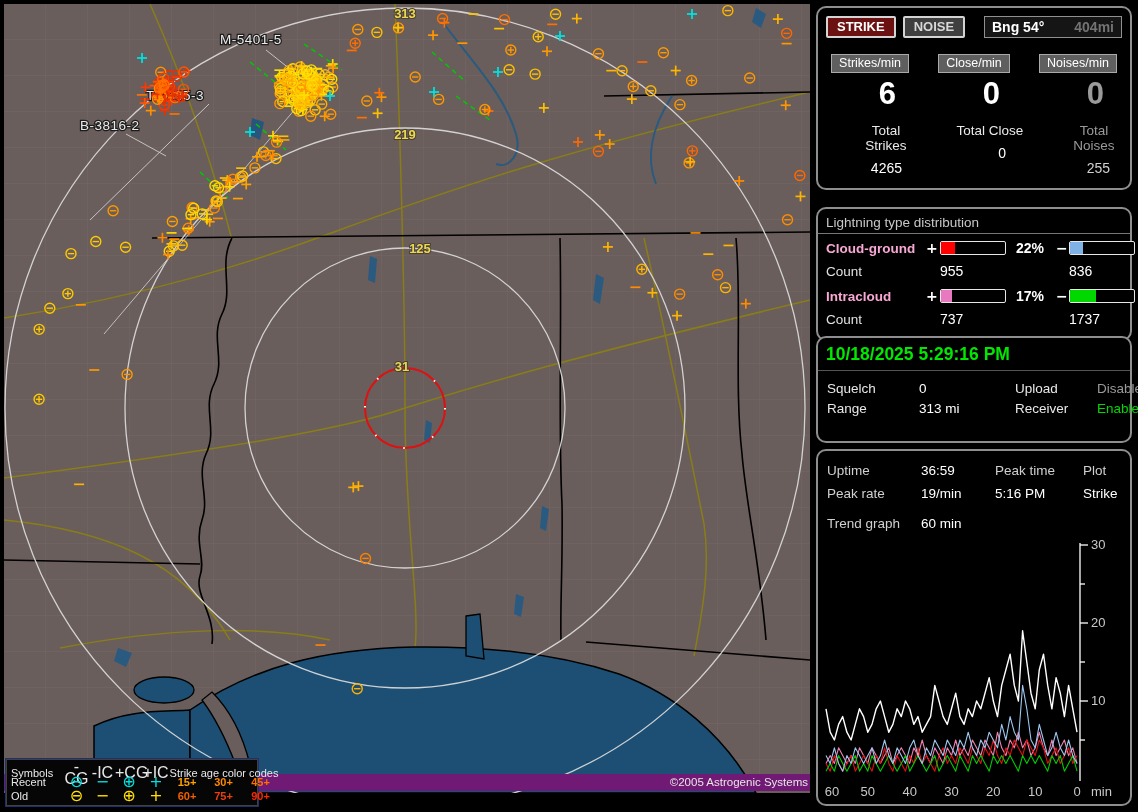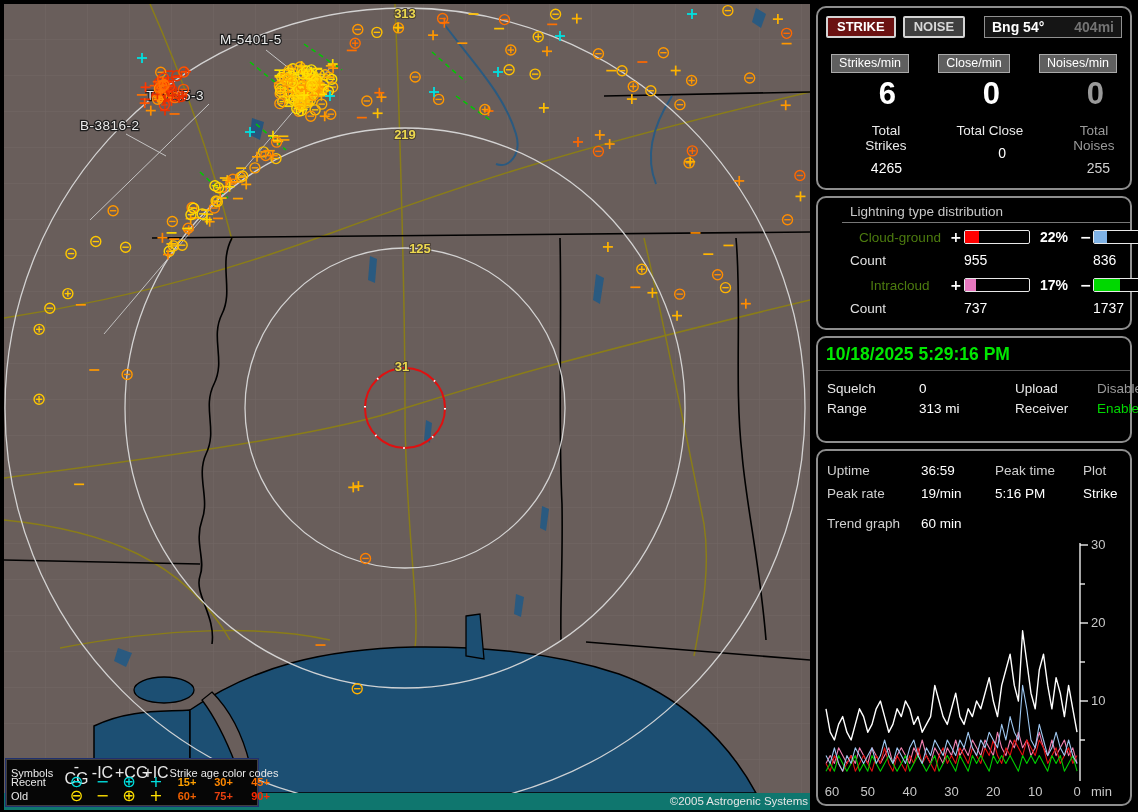--- a/index.html
+++ b/index.html
@@ -1,34 +1,34 @@
 <!DOCTYPE html>
 <html><head>
 <meta charset="utf-8">
 <style>
   html,body{margin:0;padding:0;background:#000;}
   #app{position:relative;width:1138px;height:812px;background:#000;overflow:hidden;
        font-family:"Liberation Sans",sans-serif;-webkit-font-smoothing:antialiased;}
   
   #map-wrap{position:absolute;left:4px;top:4px;width:806px;height:789px;background:#695e5b;}
   #map-svg{display:block;width:806px;height:789px;}
-  #copyright{position:absolute;left:4px;top:793px;width:806px;height:17px;background:#0f766e;
+  #copyright{position:absolute;left:4px;top:774px;width:806px;height:17px;background:#701a75;
              color:#e6e6e6;font-size:11.5px;text-align:right;line-height:16px;padding-right:2px;box-sizing:border-box;}
   
   #legend{position:absolute;left:6px;top:759px;width:252px;background:#060606;border:1px solid #404040;
           box-shadow:0 0 0 1px #20306e;z-index:6;padding:1px 4px 2px 4px;box-sizing:border-box;}
   #legend .lrow{display:grid;grid-template-columns:52px 27px 25px 28px 26px 36px 37px 37px;align-items:center;height:14px;}
   #legend .lh{color:#e8e8e8;font-size:11px;}
   #legend .lagehead{grid-column:6/9;text-align:center;}
   #legend .lsym{font-family:"DejaVu Sans",sans-serif;font-size:16px;text-align:center;line-height:12px;}
   #legend .lage{font-size:11px;font-weight:bold;text-align:center;}
   
   .panel{position:absolute;background:#000;border:2px solid #8e8e8e;border-radius:10px;box-sizing:border-box;}
   #p-counters{left:816px;top:6px;width:316px;height:184px;}
-  #p-dist{left:816px;top:196px;width:316px;height:134px;padding-left:24px;}
+  #p-dist{left:816px;top:207px;width:316px;height:134px;}
   #p-status{left:816px;top:336px;width:316px;height:107px;}
   #p-stats{left:816px;top:449px;width:316px;height:357px;}
   .row1{display:flex;align-items:center;gap:7px;padding:8px 8px 0 8px;}
   .btn{font-size:13px;font-weight:bold;padding:1px 9px 2px 9px;border:2px solid #d4d4d4;background:#3f3f3f;
        color:#d8d8d8;border-radius:2px;font-family:"Liberation Sans",sans-serif;cursor:pointer;}
   .btn.strike{background:#6b1111;color:#fff;}
   .bng{margin-left:auto;display:flex;justify-content:space-between;align-items:center;width:122px;
        background:#151515;border:1px solid #909090;padding:2px 7px;font-weight:bold;font-size:14px;color:#fff;}
   .bng .dist{color:#737373;}
   #counter-cols{display:grid;grid-template-columns:repeat(3,1fr);margin-top:15px;}
@@ -36,21 +36,21 @@
   .chip{display:inline-block;background:#5f5f5f;color:#fff;border:1px solid #aaa;font-size:12.5px;padding:1px 7px 2px 7px;}
   .rate{font-size:31px;font-weight:bold;color:#fff;text-align:right;padding-right:26px;margin-top:3px;}
   .tlabel{font-size:13.5px;color:#eaeaea;text-align:center;margin-top:11px;margin-left:32px;}
   .tvalue{font-size:14px;color:#fff;text-align:right;padding-right:20px;margin-top:7px;}
   .muted{color:#9a9a9a !important;}
   .halfmuted{color:#cfcfcf !important;}
   .green{color:#00d800 !important;}
   .ptitle{color:#c8c8c8;font-size:13.5px;padding:6px 8px 3px 8px;border-bottom:1px solid #777;}
   .drow{display:grid;grid-template-columns:100px 14px 70px 46px 13px 70px 1fr;align-items:center;
         padding:0 8px;height:24px;margin-top:2px;}
-  .dname{font-weight:normal;font-size:13.5px;color:#4d7c0f;text-align:center;}
+  .dname{font-weight:bold;font-size:13.5px;color:#f9a8d4;}
   .dsign{color:#fff;font-weight:bold;font-size:14px;font-family:"DejaVu Sans",sans-serif;}
   .bar{width:64px;height:12px;border:1px solid #e8e8e8;border-radius:2px;background:#000;overflow:hidden;}
   .fill{height:100%;}
   .pct{font-weight:bold;font-size:14px;color:#fff;padding-left:6px;}
   .crow{display:grid;grid-template-columns:100px 14px 70px 46px 13px 70px 1fr;padding:0 8px;height:22px;align-items:center;}
   .clabel{font-size:13.5px;color:#e0e0e0;}
   .cval{font-weight:normal;font-size:14px;color:#fff;}
   .pdate{color:#00e800;font-size:17.5px;font-weight:bold;padding:6px 8px 5px 8px;border-bottom:1px solid #555;}
   .srow{display:grid;grid-template-columns:92px 96px 82px 1fr;font-size:13.5px;line-height:20px;padding:0 9px;}
   .srow .lab{color:#e8e8e8;}

